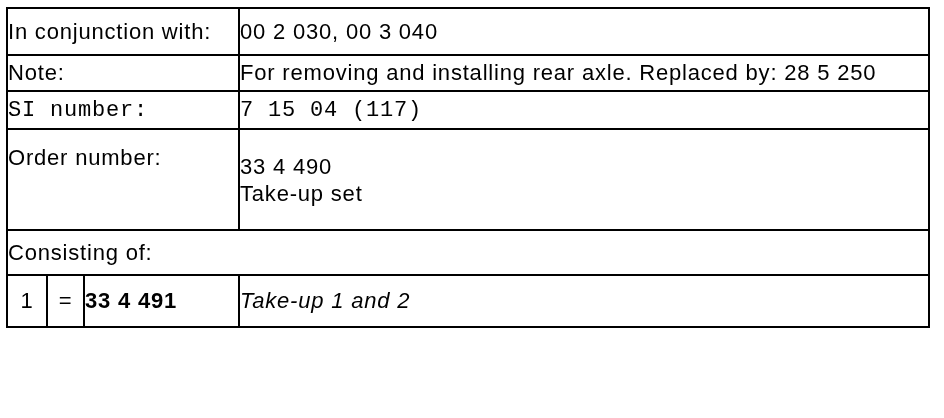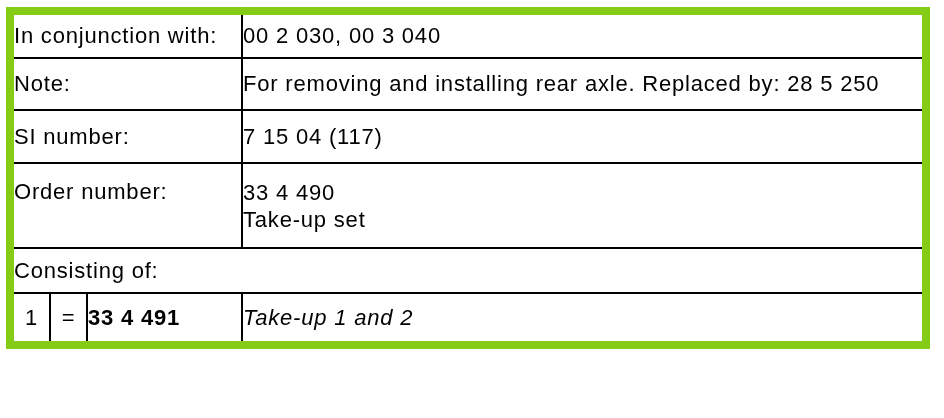--- a/index.html
+++ b/index.html
@@ -16,21 +16,21 @@
     font-family: "Liberation Sans", sans-serif;
     color: #000000;
   }
   table.info-table {
     position: absolute;
     left: 6px;
     top: 7px;
     width: 924px;
     border-collapse: collapse;
     table-layout: fixed;
-    border: 8px solid #84cc16;
+    border: 2px solid #84cc16;
     background: #ffffff;
   }
   table.info-table td {
     border: 2px solid #000000;
     font-size: 22px;
     letter-spacing: 0.8px;
     color: #000000;
     vertical-align: middle;
     padding: 0;
     overflow: hidden;
@@ -38,24 +38,24 @@
   }
   td.label-cell    { padding-left: 9px;  }
   td.value-cell    { padding-left: 12px; }
   td.section-cell  { padding-left: 9px;  }
   td.index-cell    { text-align: center; }
   td.equals-cell   { text-align: center; }
   td.partno-cell   { padding-left: 16px; font-weight: bold; }
   td.desc-cell     { padding-left: 12px; font-style: italic; }
 
   tr.r-conjunction { height: 47px; }
-  tr.r-note        { height: 52px; }
+  tr.r-note        { height: 36px; }
   tr.r-series      { height: 52px; }
-  tr.r-si          { height: 53px; }
-  tr.r-order       { height: 85px; margin-left: 35px; }
+  tr.r-si          { height: 38px; font-family: Liberation Mono, monospace; }
+  tr.r-order       { height: 101px; margin-left: 35px; }
   tr.r-section     { height: 45px; }
   tr.r-item        { height: 52px; }
 
   tr.r-order td.label-cell {
     vertical-align: top;
     padding-top: 15px;
   }
   tr.r-order td.value-cell .vline {
     line-height: 27px;
   }

